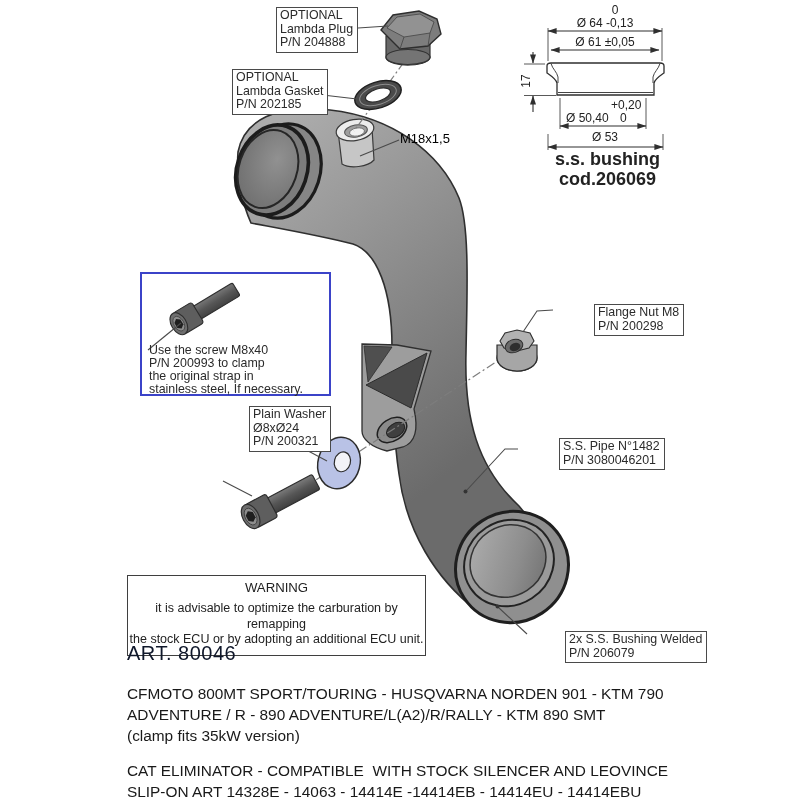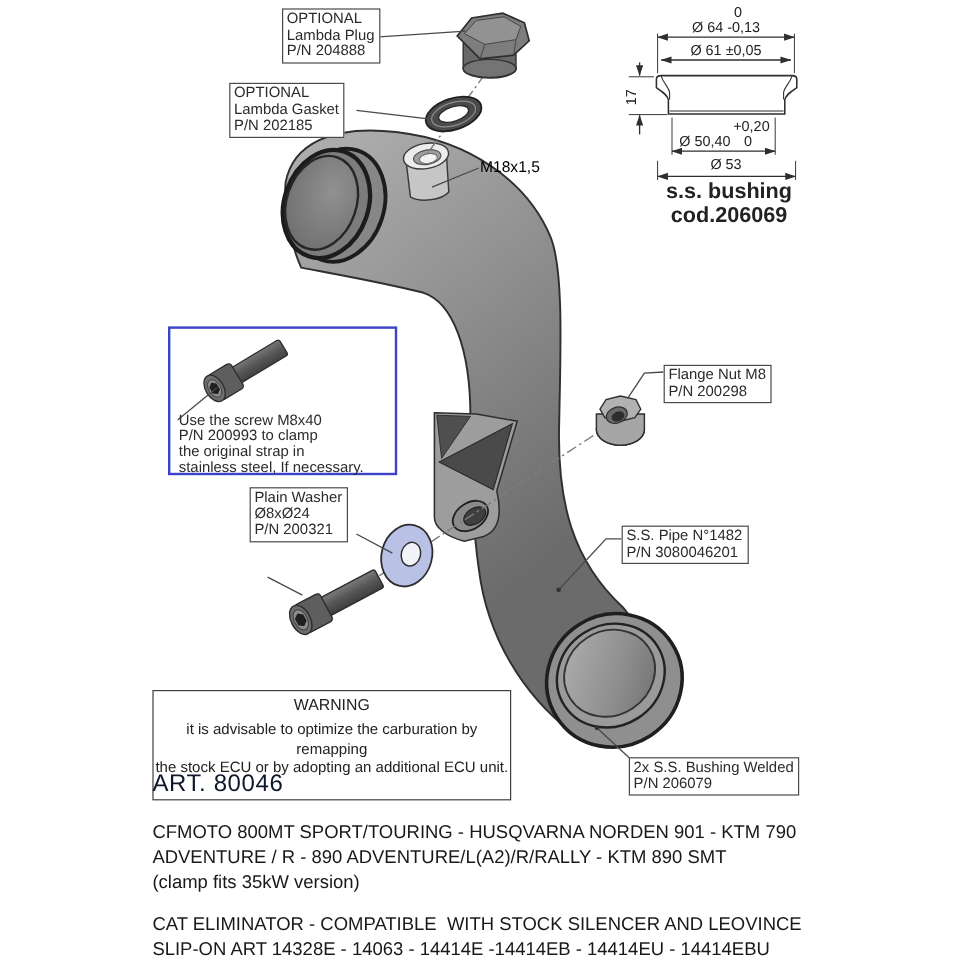--- a/index.html
+++ b/index.html
@@ -1,32 +1,32 @@
 <!DOCTYPE html>
 <html><head>
 <meta charset="utf-8">
 <style>
   html,body { margin:0; padding:0; background:#ffffff; }
   .stage { position:relative; width:800px; height:800px; background:#fff;
            font-family:"Liberation Sans","DejaVu Sans",sans-serif; overflow:hidden; }
   .stage svg { position:absolute; left:0; top:0; }
   .callout { position:absolute; border:1.3px solid #4a4a4a; background:#ffffff;
              padding:1px 4px 2px 3px; font-size:12.4px; line-height:1.1;
-             color:#2b2b2b; white-space:nowrap; z-index:3; }
+             color:#2b2b2b; white-space:nowrap; z-index:3;margin-left:41px; }
   .plain-label { position:absolute; font-size:13px; color:#000000; z-index:3; white-space:nowrap; }
   .note { position:absolute; left:140px; top:272px; width:187px; height:120px;
           border:2px solid #3b43c8; z-index:2; }
   .note-text { position:absolute; left:7px; top:70px; font-size:12.4px; line-height:1.05;
                color:#2b2b2b; white-space:nowrap; }
   .dim { position:absolute; font-size:12px; color:#222; white-space:nowrap; z-index:3; }
   .dim.c { text-align:center; }
   .dim.rot { transform:rotate(-90deg); transform-origin:center; }
   .dim.cap { font-weight:bold; font-size:18px; line-height:1.1; text-align:center; }
   .warning { position:absolute; left:127px; top:575px; width:297px; border:1.3px solid #3f3f3f;
-             text-align:center; color:#222; padding-bottom:18px; background:#fff; z-index:3; }
+             text-align:center; color:#222; padding-bottom:7px; background:#fff; z-index:3; }
   .w-title { font-size:13.2px; margin-top:4px; margin-bottom:6px; }
   .w-line { font-size:12.5px; line-height:1.25; }
   .art { position:absolute; left:127px; top:642px; font-size:20px; color:#0f172a;
          letter-spacing:0.5px; z-index:3; }
   .fitment { position:absolute; left:127px; top:684px; font-size:15.4px; line-height:20.8px;
              color:#191919; z-index:3; }
   .compat { position:absolute; left:127px; top:761px; font-size:15.4px; line-height:20.8px;
             color:#191919; z-index:3; }
   .fitment div, .compat div { white-space:pre; }
 </style>

